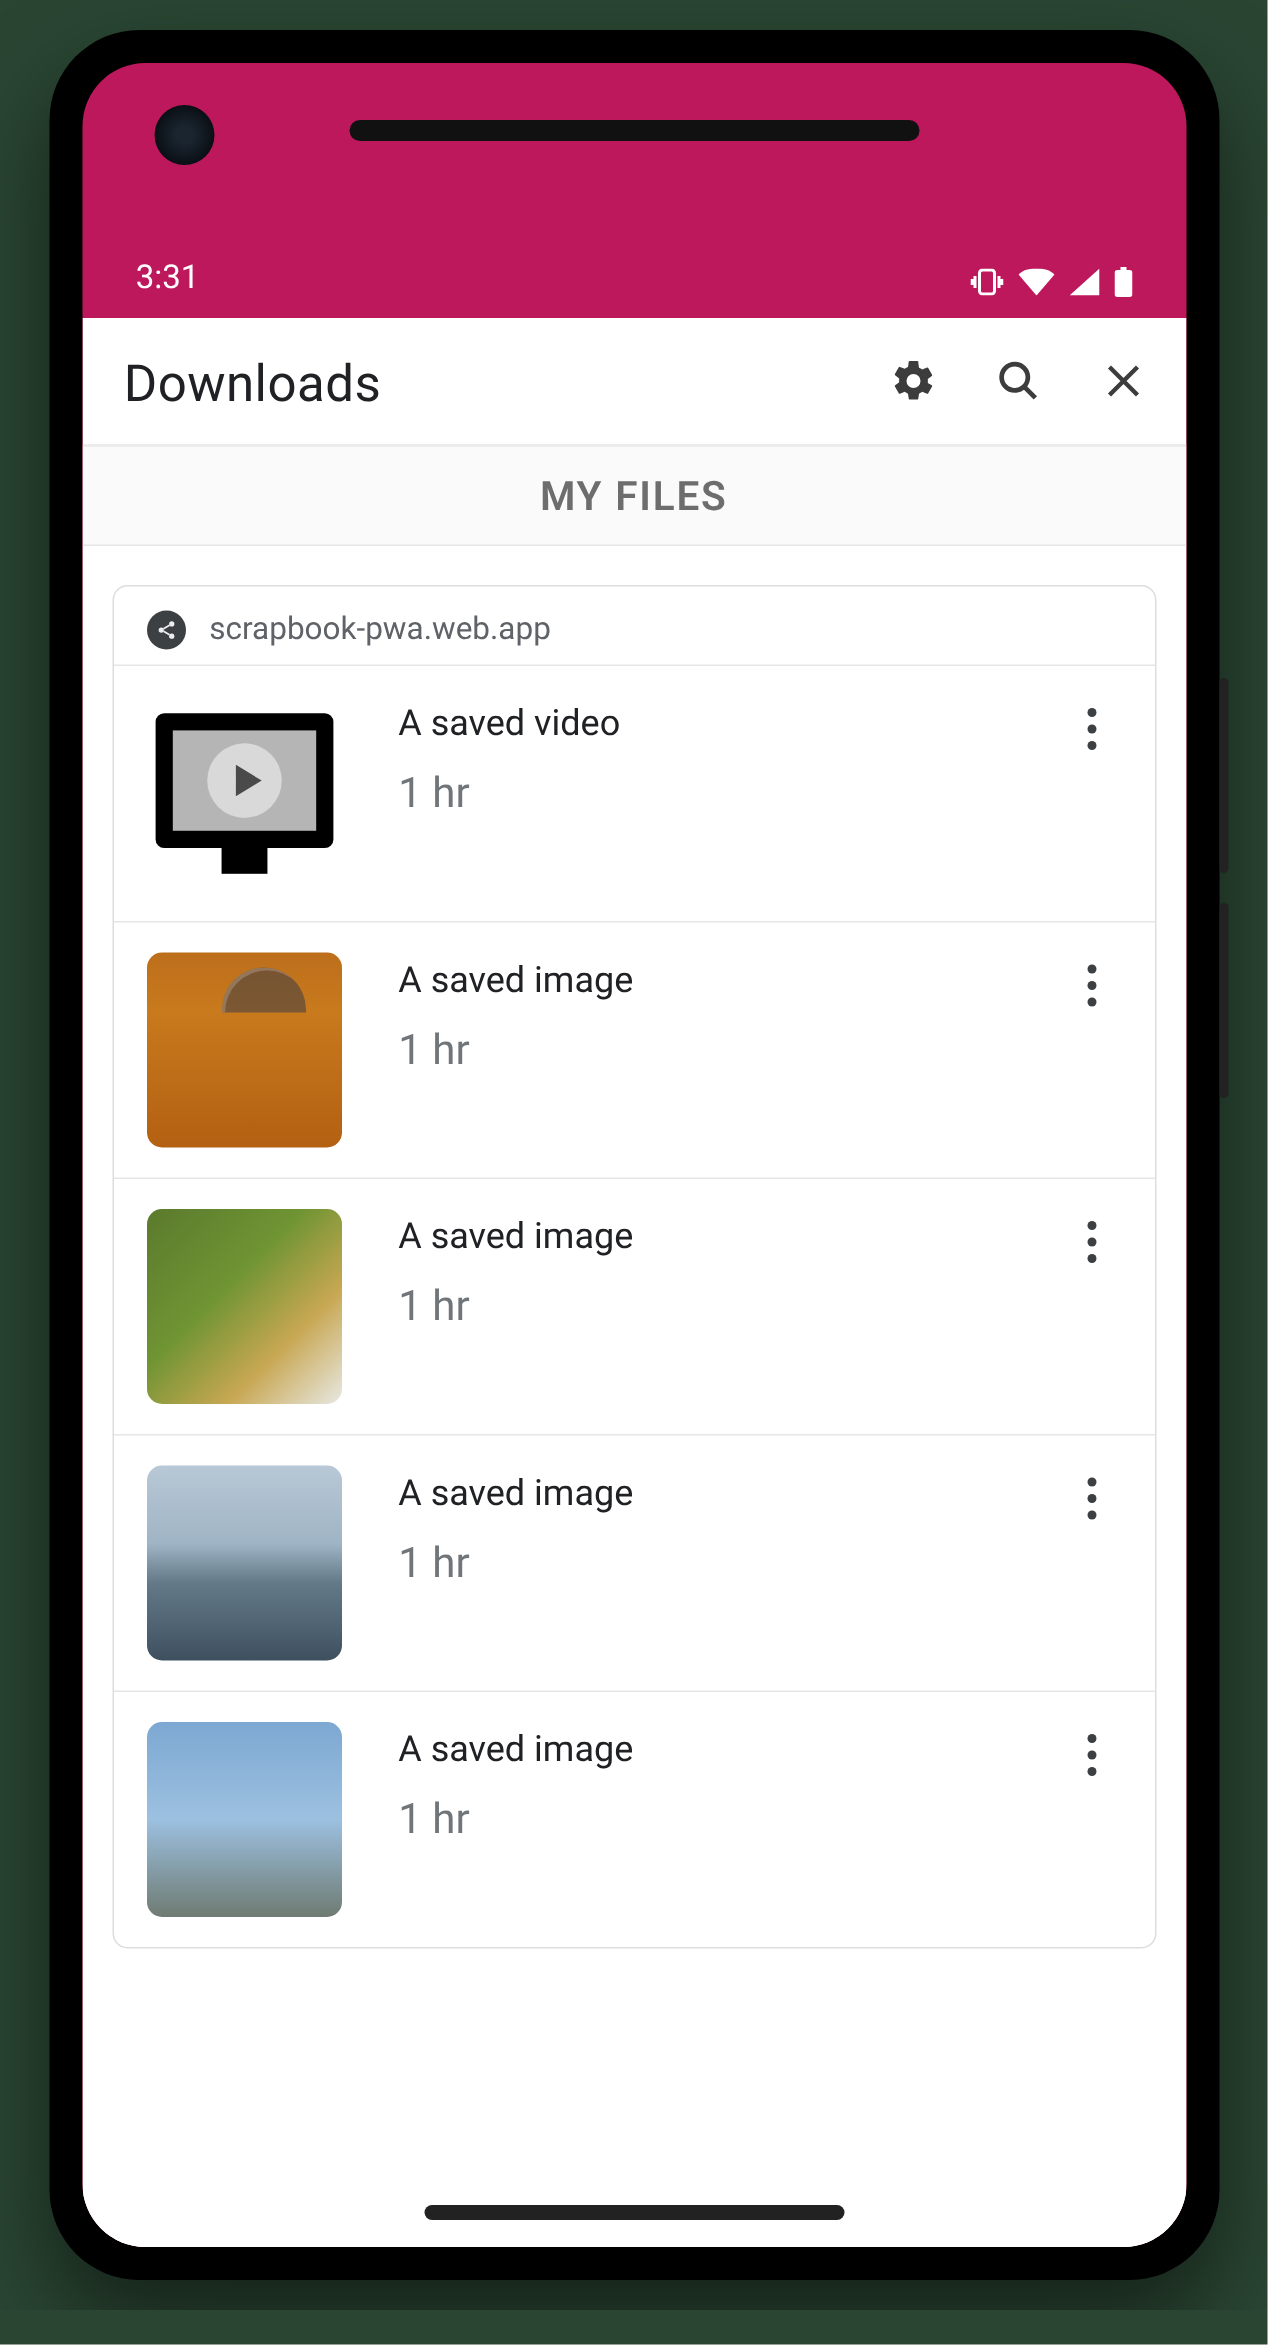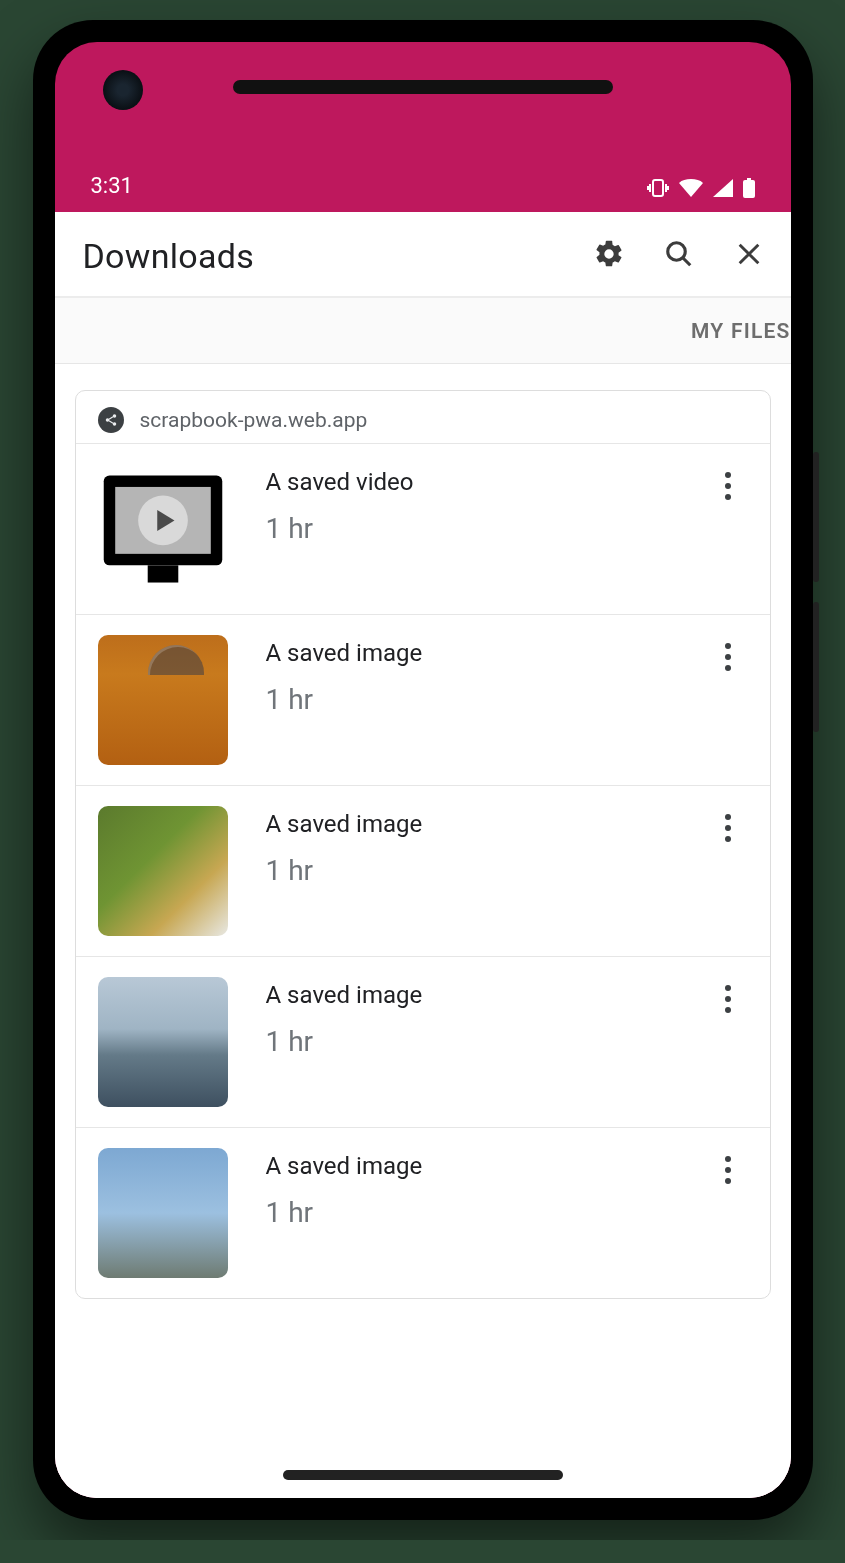--- a/index.html
+++ b/index.html
@@ -100,22 +100,22 @@
   .tabs {
     display: flex;
     height: 66px;
     border-bottom: 1px solid #e6e6e6;
     background: #fafafa;
   }
   .tab {
     flex: 1;
     display:flex;
     align-items:center;
-    justify-content:flex-end;
-    font-size: 21px;
+    justify-content:center;
+    font-size: 27px;
     font-weight: 600;
     letter-spacing: 1.2px;
     color: #6d6d6d;
     position: relative;
     cursor: pointer;
   }
   .tab.active { color: #1a73e8; }
   .tab.active::after {
     content: "";
     position: absolute;

